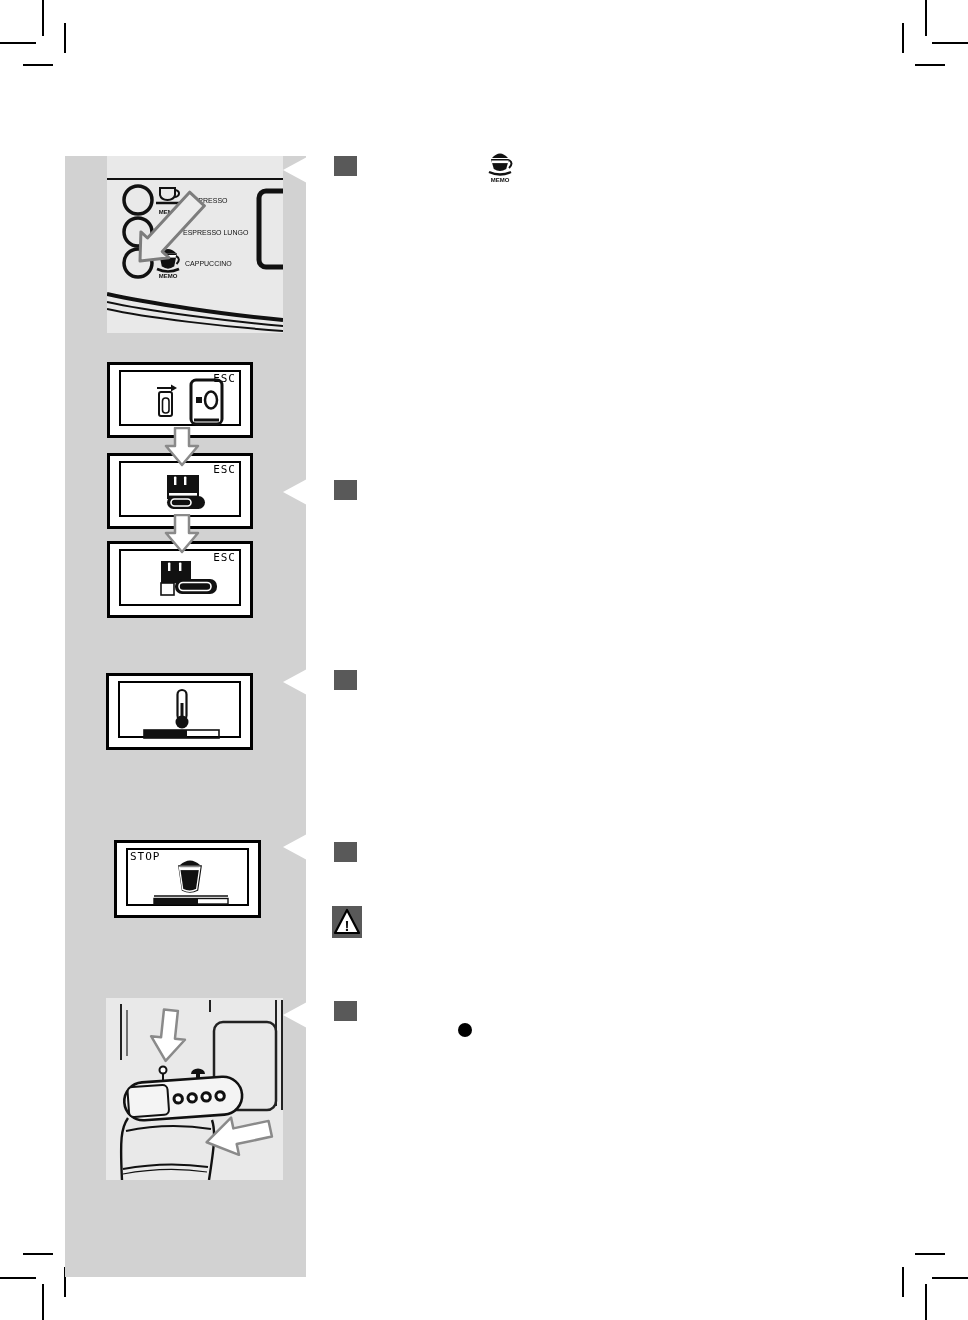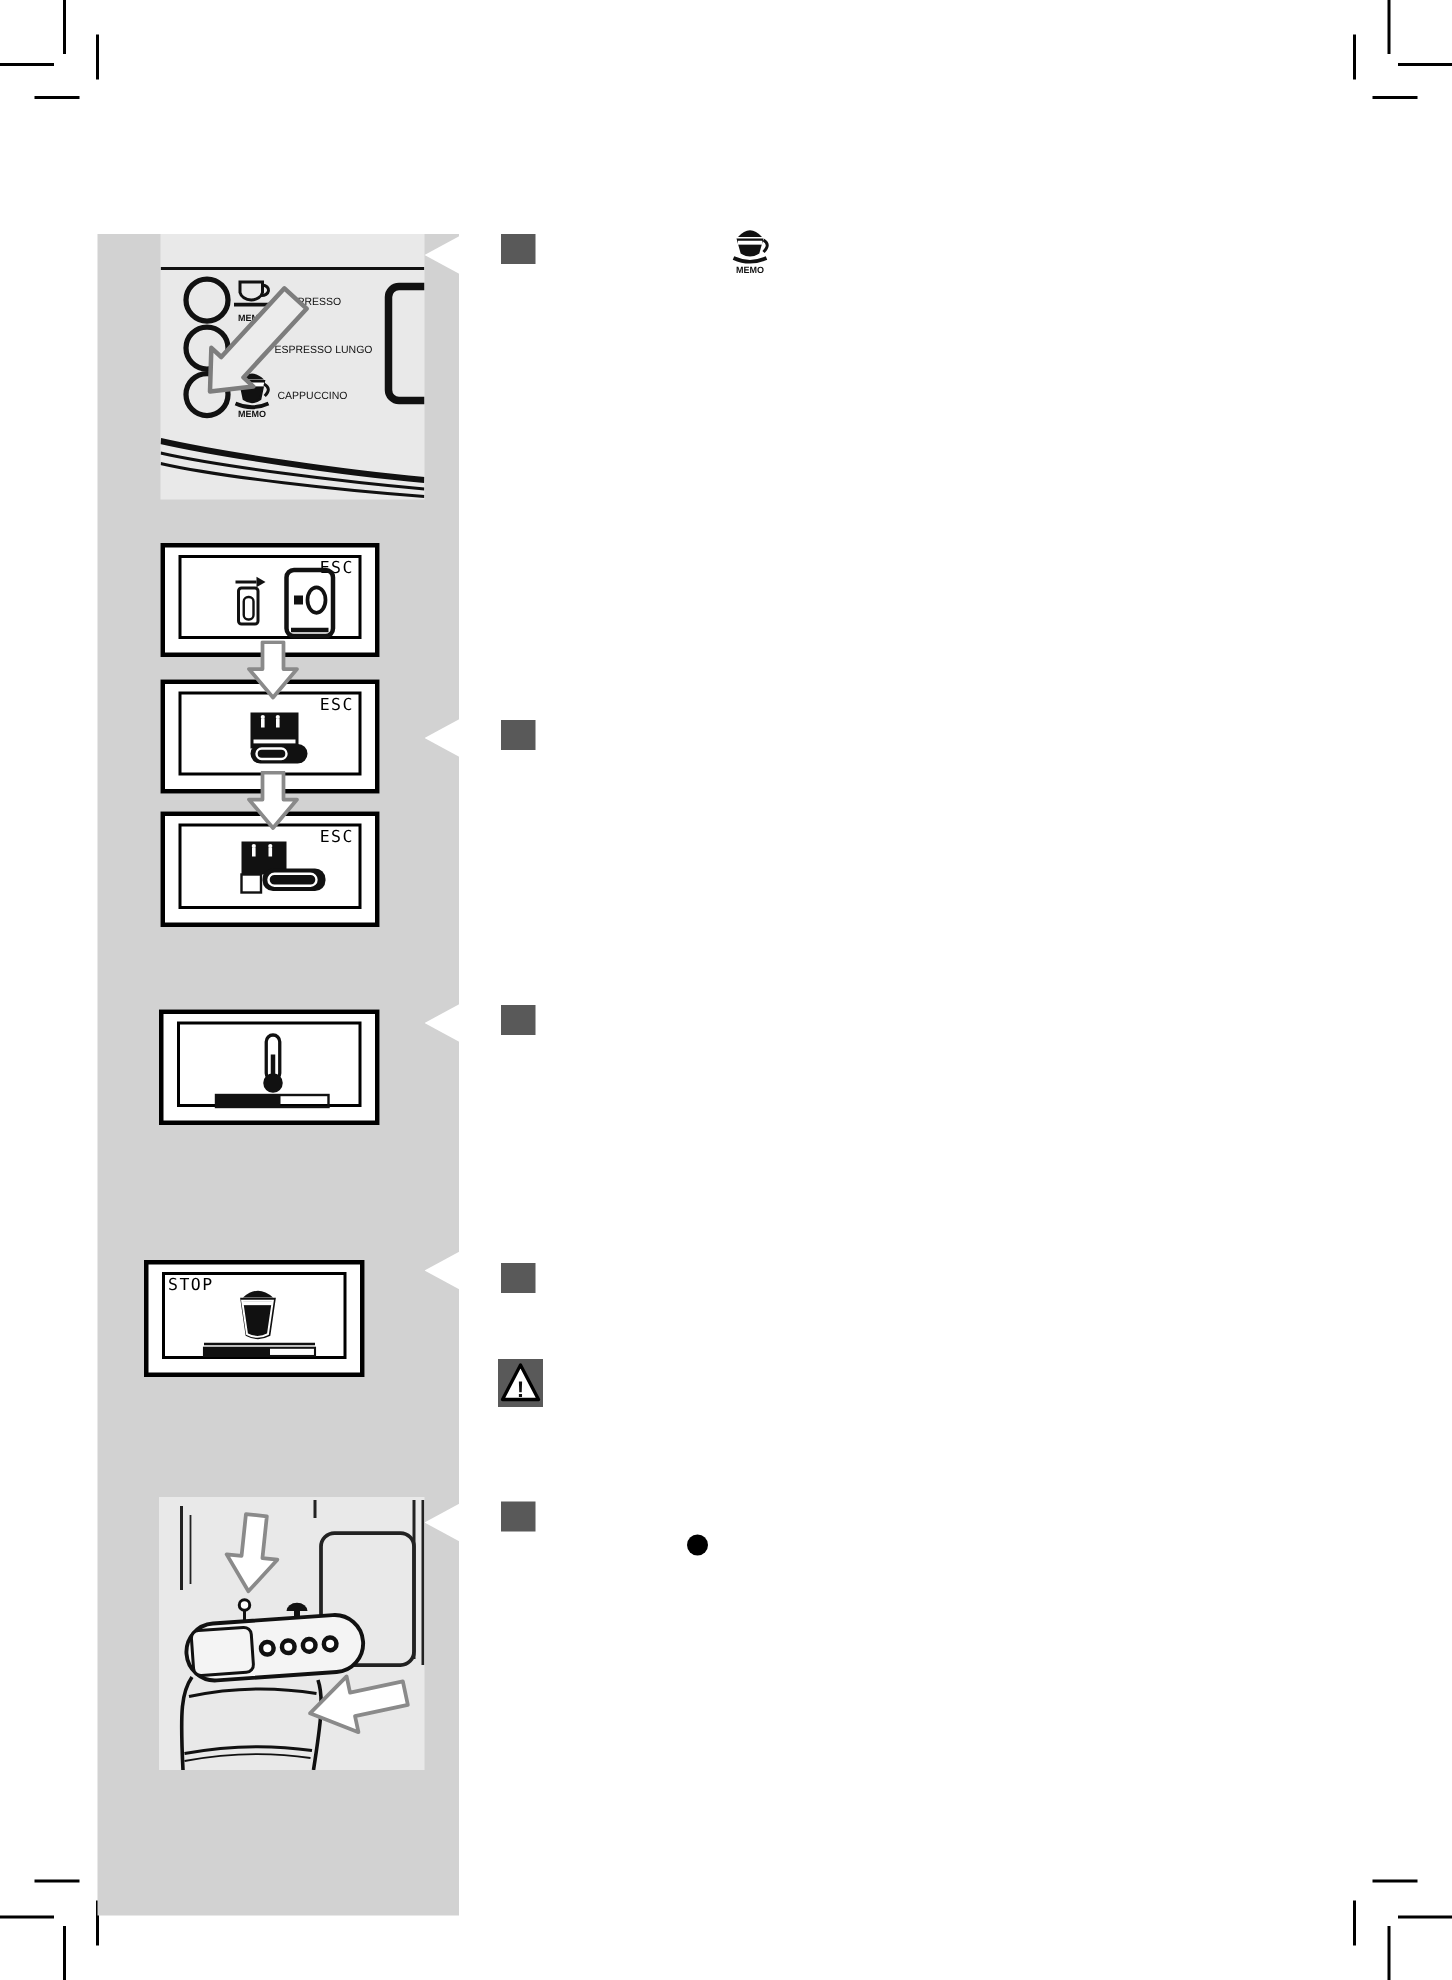--- a/index.html
+++ b/index.html
@@ -182,21 +182,21 @@
           <line x1="62" y1="20" x2="62" y2="34" stroke="#111" stroke-width="3"></line>
         </g>
         <g>
           <rect x="24" y="47" width="75" height="8" fill="none" stroke="#111" stroke-width="1.6"></rect>
           <rect x="24" y="47" width="43" height="8" fill="#111"></rect>
         </g>
       </svg>
     </div>
   </div>
 
-  <div class="disp-box" style="left:96px; top:840px; width:147px; height:78px;">
+  <div class="disp-box" style="left:114px; top:840px; width:147px; height:78px;">
     <div class="disp-screen">
       <span class="stop-label">STOP</span>
       <svg width="123" height="59" viewBox="0 0 123 59" style="position:absolute;left:0;top:0;">
         <g>
           <path d="M52,15 q10,-9 20,0 z" fill="#111"></path>
           <path d="M51,16 h22 l-3.5,24 q-7.5,4 -15,0 z" fill="#111" stroke="#111" stroke-width="1.6"></path>
           <path d="M51,16 h22 l-3.5,24 q-7.5,4 -15,0 z" fill="none" stroke="#fff" stroke-width="1.4" transform="translate(0,2.2) scale(0.93) translate(4.3,0)"></path>
           <rect x="52" y="17.5" width="20" height="2.6" fill="#fff"></rect>
         </g>
         <g>

